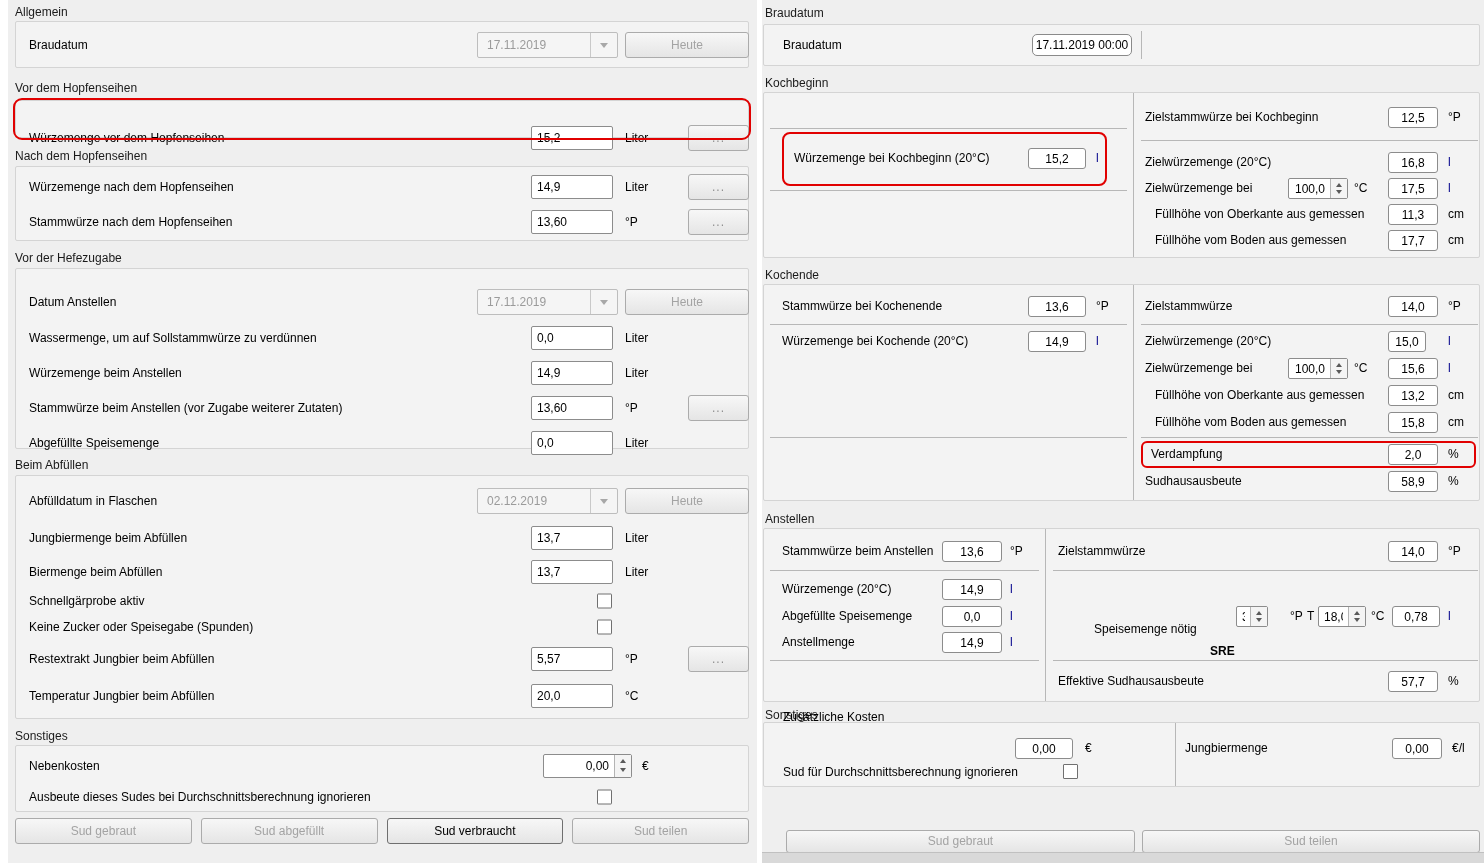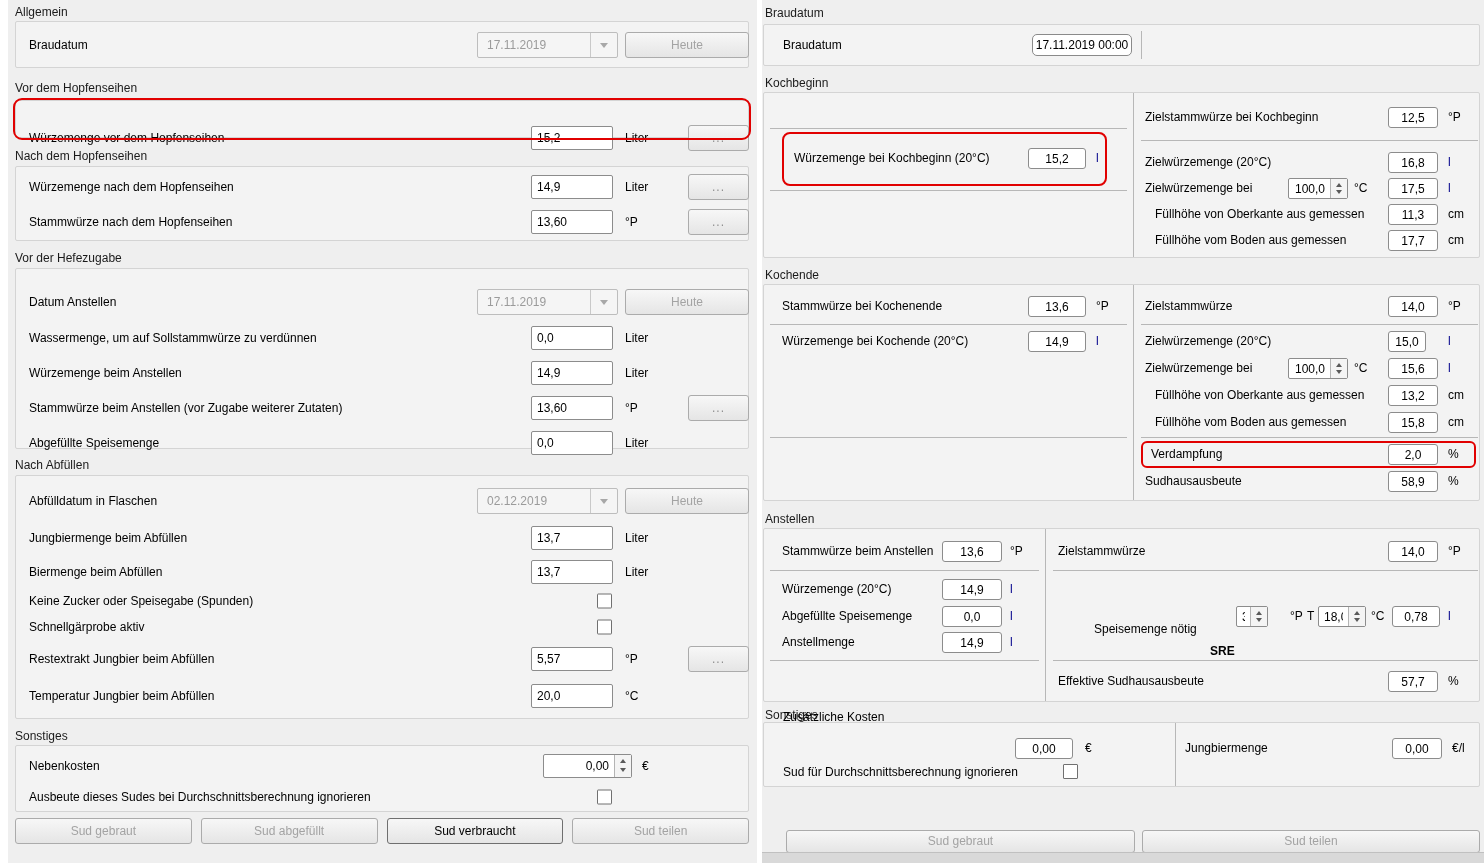--- a/index.html
+++ b/index.html
@@ -120,21 +120,21 @@
       <span class="c-unit">°P</span>
       <span class="btn c-more">...</span>
     </div>
     <div class="lrow" style="height:35px;">
       <span class="lbl">Abgefüllte Speisemenge</span>
       <input class="inp c-inp" value="0,0" style="">
       <span class="c-unit">Liter</span>
     </div>
   </div>
 
-  <div class="sect-title" style="top:458px;">Nach Abfüllen</div>
+  <div class="sect-title" style="top:458px;">Beim Abfüllen</div>
   <div class="gbox" style="top:475px;height:244px;padding-top:6px;">
     <div class="lrow" style="height:38px;">
       <span class="lbl">Abfülldatum in Flaschen</span>
       <span class="c-combo">
         <span class="combo-text">02.12.2019</span>
         <span class="combo-arrow">
             <span class="tri-dn"></span>
           </span>
       </span>
       <span class="btn disabled c-heute">Heute</span>
@@ -143,25 +143,25 @@
       <span class="lbl">Jungbiermenge beim Abfüllen</span>
       <input class="inp c-inp" value="13,7" style="">
       <span class="c-unit">Liter</span>
     </div>
     <div class="lrow" style="height:33px;">
       <span class="lbl">Biermenge beim Abfüllen</span>
       <input class="inp c-inp" value="13,7" style="">
       <span class="c-unit">Liter</span>
     </div>
     <div class="lrow" style="height:26px;">
+      <span class="lbl">Schnellgärprobe aktiv</span>
+      <span class="cbox c-cb"></span>
+    </div>
+    <div class="lrow" style="height:26px;">
       <span class="lbl">Keine Zucker oder Speisegabe (Spunden)</span>
-      <span class="cbox c-cb"></span>
-    </div>
-    <div class="lrow" style="height:26px;">
-      <span class="lbl">Schnellgärprobe aktiv</span>
       <span class="cbox c-cb"></span>
     </div>
     <div class="lrow" style="height:38px;">
       <span class="lbl">Restextrakt Jungbier beim Abfüllen</span>
       <input class="inp c-inp" value="5,57" style="">
       <span class="c-unit">°P</span>
       <span class="btn c-more">...</span>
     </div>
     <div class="lrow" style="height:36px;">
       <span class="lbl">Temperatur Jungbier beim Abfüllen</span>

